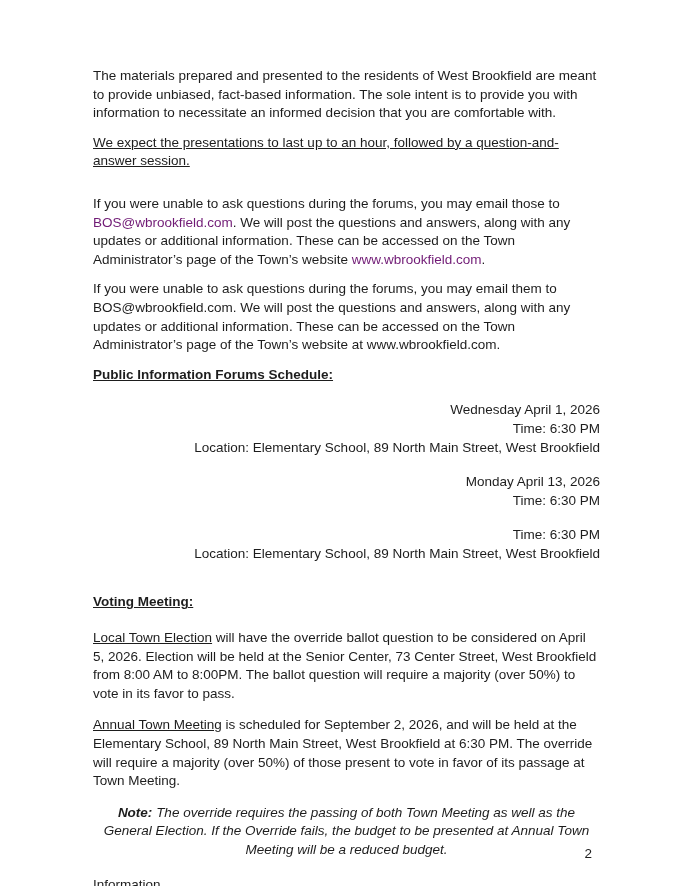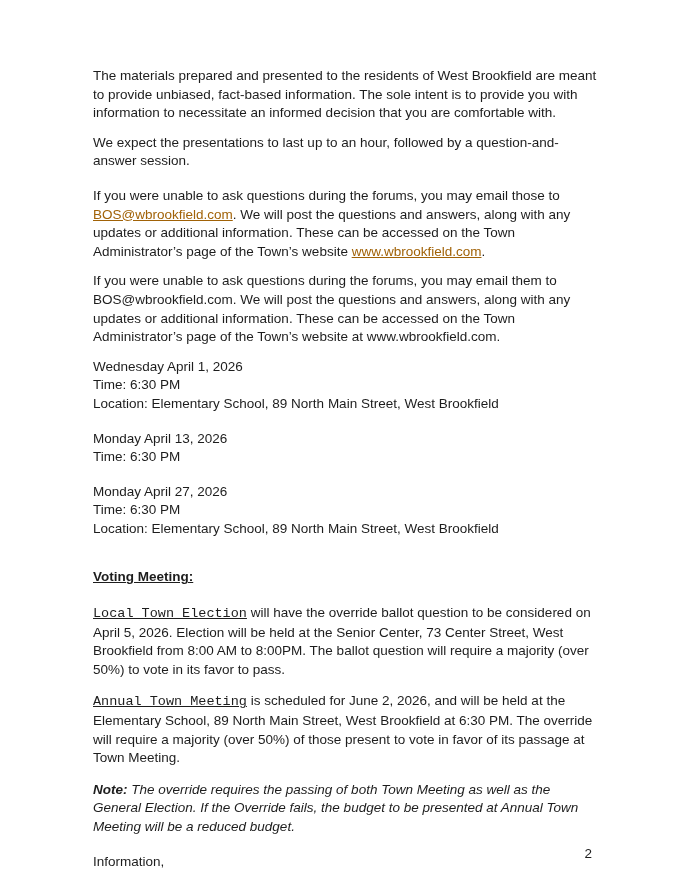--- a/index.html
+++ b/index.html
@@ -13,40 +13,39 @@
     width: 632px;
     height: 886px;
     margin: 0 auto;
     background: #ffffff;
     padding: 67px 62px 0 63px;
     color: #1d1d1d;
     font-size: 13.5px;
     line-height: 18.6px;
   }
   .para { margin: 0 0 11px 0; }
-  .single { margin-bottom: 16px; }
+  .single { margin-bottom: 24px; text-decoration: underline; }
   a.doc-link {
-    color: #a16207;
-    text-decoration: underline;
+    color: #701a75;
     cursor: pointer;
   }
   .heading {
     font-weight: bold;
     text-decoration: underline;
     margin: 4px 0 17px 0;
   }
   .heading-voting {
     margin-top: 8px;
   }
-  .schedule-block { margin: 0 0 10px 0; }
+  .schedule-block { margin: 0 0 10px 0; text-align: right; }
   .schedule-block + .schedule-block { margin-top: 16px; }
   .schedule-section { margin-bottom: 30px; }
-  .u { text-decoration: underline; font-family: Liberation Mono, monospace; }
+  .u { text-decoration: underline; }
   .vote-para { margin: 0 0 13px 0; }
-  .note { font-style: italic; margin: 4px 0 16px 0; }
+  .note { font-style: italic; margin: 4px 0 16px 0; text-align: center; }
   .note-label { font-weight: bold; font-style: italic; }
   .closing { margin: 2px 0 14px 0; }
   .page-number {
     position: absolute;
     right: 70px;
     bottom: 22px;
     font-size: 13.5px;
     color: #1d1d1d;
   }
 </style>
@@ -64,50 +63,52 @@
   </p>
 
   <p class="para">
     <span>If you were unable to ask questions during the forums, you may email those to </span><a class="doc-link">BOS@wbrookfield.com</a><span>.  We will post the questions and answers, along with any updates or additional information.  These can be accessed on the Town Administrator’s page of the Town’s website </span><a class="doc-link">www.wbrookfield.com</a><span>.</span>
   </p>
 
   <p class="para">
     <span>If you were unable to ask questions during the forums, you may email them to BOS@wbrookfield.com. We will post the questions and answers, along with any updates or additional information. These can be accessed on the Town Administrator’s page of the Town’s website at www.wbrookfield.com.</span>
   </p>
 
+  <p class="heading">
+    <span>Public Information Forums Schedule:</span>
+  </p>
 
   <div class="schedule-section">
     <div class="schedule-block">
       <div>Wednesday April 1, 2026</div>
       <div>Time: 6:30 PM</div>
       <div>Location: Elementary School, 89 North Main Street, West Brookfield</div>
     </div>
 
     <div class="schedule-block">
       <div>Monday April 13, 2026</div>
       <div>Time: 6:30 PM</div>
     </div>
 
     <div class="schedule-block">
-      <div>Monday April 27, 2026</div>
       <div>Time: 6:30 PM</div>
       <div>Location: Elementary School, 89 North Main Street, West Brookfield</div>
     </div>
   </div>
 
   <p class="heading heading-voting">
     <span>Voting Meeting:</span>
   </p>
 
   <p class="vote-para">
     <span class="u">Local Town Election</span><span> will have the override ballot question to be considered on April 5, 2026. Election will be held at the Senior Center, 73 Center Street, West Brookfield from 8:00 AM to 8:00PM. The ballot question will require a majority (over 50%) to vote in its favor to pass.</span>
   </p>
 
   <p class="vote-para">
-    <span class="u">Annual Town Meeting</span><span> is scheduled for June 2, 2026, and will be held at the Elementary School, 89 North Main Street, West Brookfield at 6:30 PM.  The override will require a majority (over 50%) of those present to vote in favor of its passage at Town Meeting.</span>
+    <span class="u">Annual Town Meeting</span><span> is scheduled for September 2, 2026, and will be held at the Elementary School, 89 North Main Street, West Brookfield at 6:30 PM.  The override will require a majority (over 50%) of those present to vote in favor of its passage at Town Meeting.</span>
   </p>
 
   <p class="note">
     <span class="note-label">Note:</span><span> The override requires the passing of both Town Meeting as well as the General Election. If the Override fails, the budget to be presented at Annual Town Meeting will be a reduced budget.</span>
   </p>
 
   <p class="closing">
     <span>Information,</span>
   </p>
 

